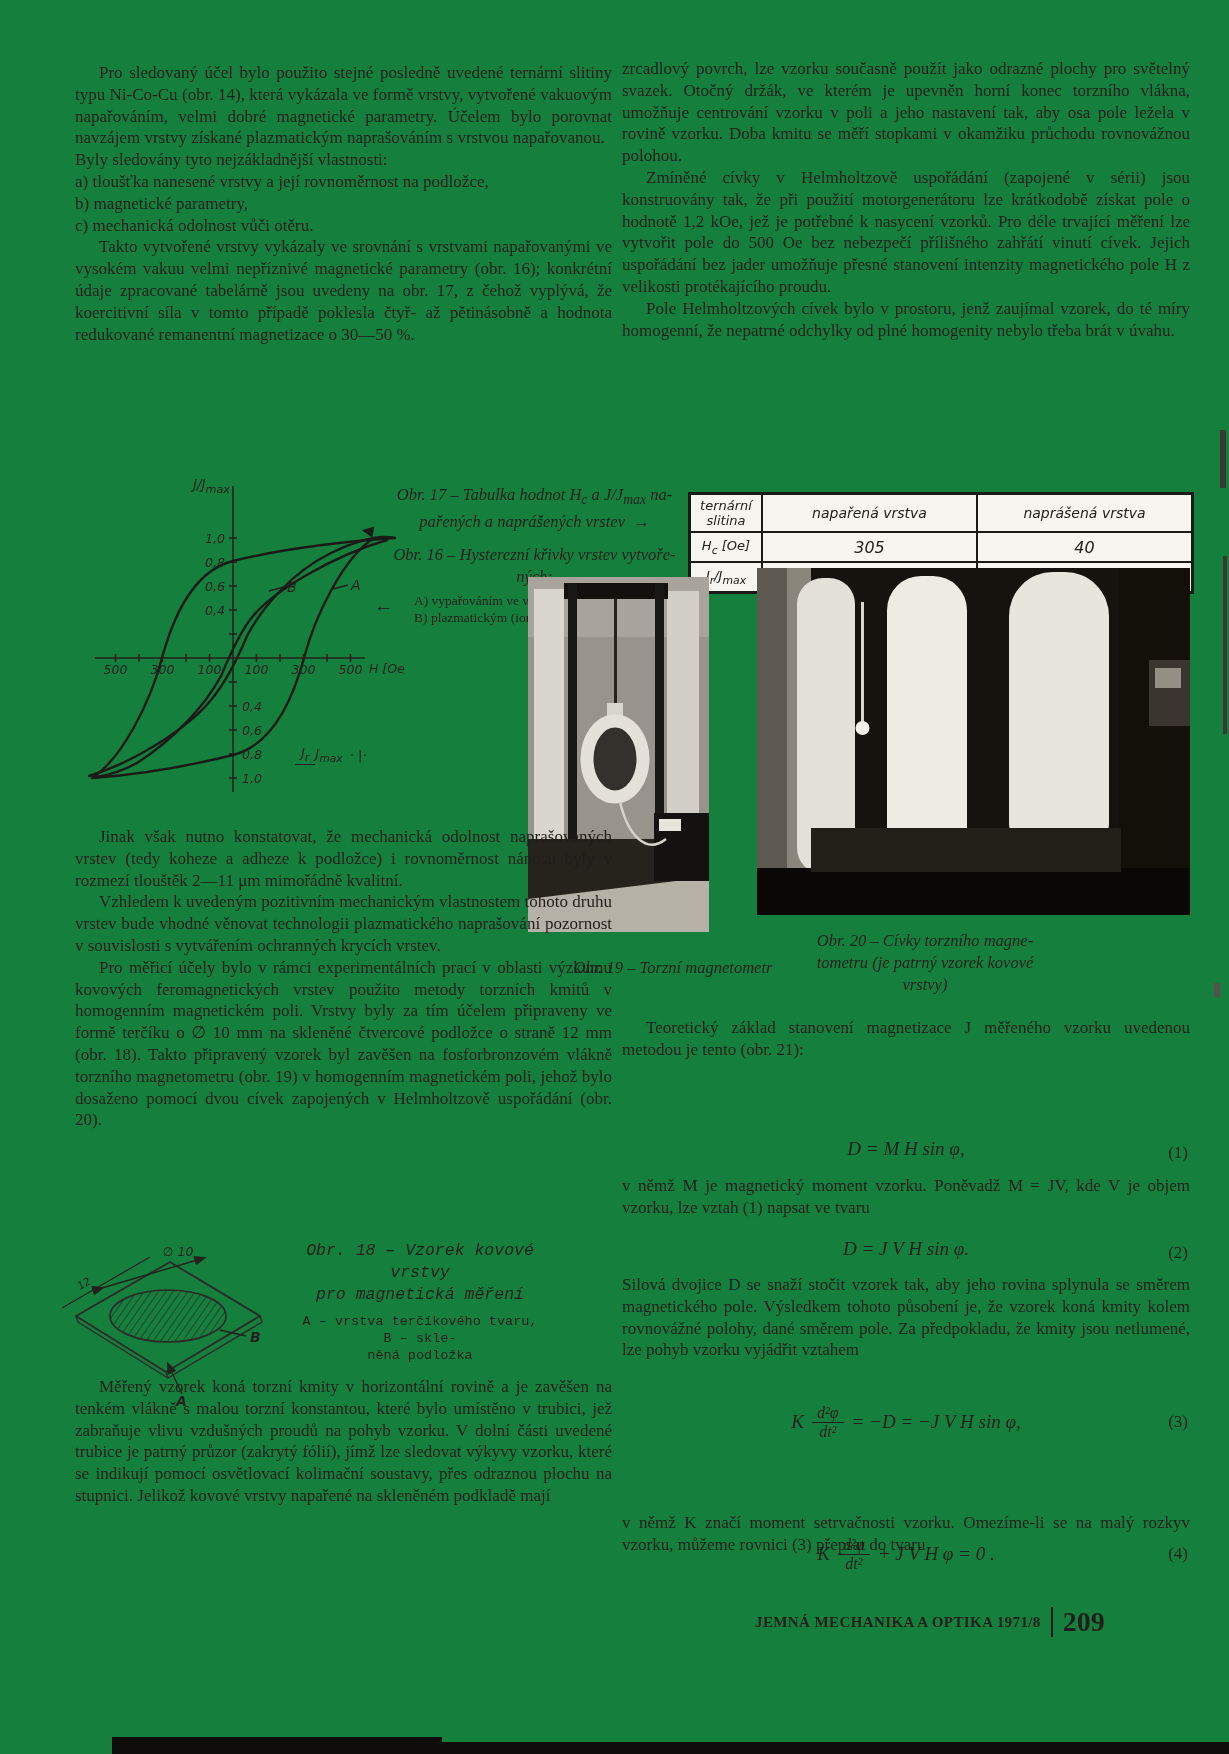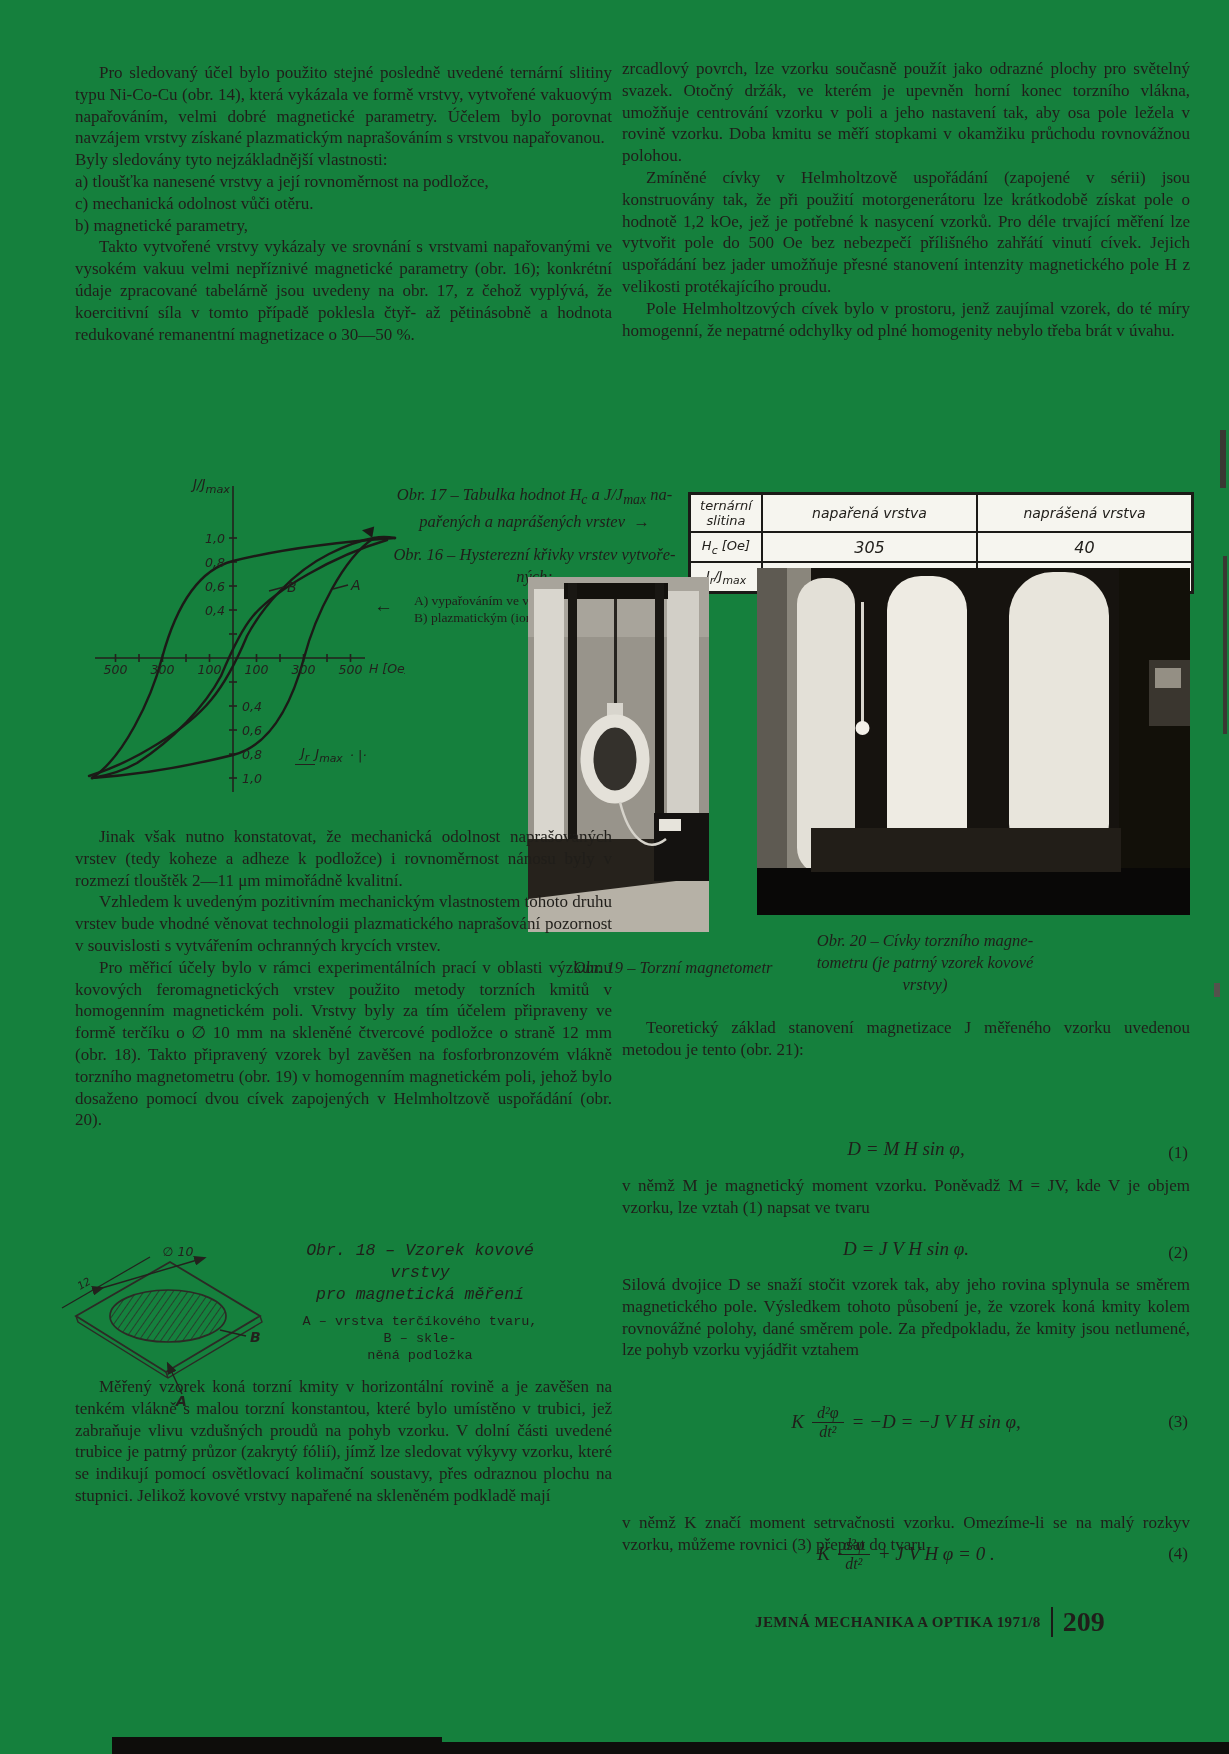--- a/index.html
+++ b/index.html
@@ -46,22 +46,22 @@
 </style>
 </head>
 <body>
 
 <div class="page">
 
   <div class="col" style="left:75px;top:62px;width:537px;">
     <p>Pro sledovaný účel bylo použito stejné posledně uvedené ternární slitiny typu Ni-Co-Cu (obr. 14), která vykázala ve formě vrstvy, vytvořené vakuovým napařováním, velmi dobré magnetické parametry. Účelem bylo porovnat navzájem vrstvy získané plazmatickým naprašováním s vrstvou napařovanou.</p>
     <p class="ni">Byly sledovány tyto nejzákladnější vlastnosti:</p>
     <div class="hang">a) tloušťka nanesené vrstvy a její rovnoměrnost na podložce,</div>
+    <div class="hang">b) magnetické parametry,</div>
     <div class="hang">c) mechanická odolnost vůči otěru.</div>
-    <div class="hang">b) magnetické parametry,</div>
     <p>Takto vytvořené vrstvy vykázaly ve srovnání s vrstvami napařovanými ve vysokém vakuu velmi nepříznivé magnetické parametry (obr. 16); konkrétní údaje zpracované tabelárně jsou uvedeny na obr. 17, z čehož vyplývá, že koercitivní síla v tomto případě poklesla čtyř- až pětinásobně a hodnota redukované remanentní magnetizace o 30—50 %.</p>
   </div>
 
   <div class="col" style="left:622px;top:58px;width:568px;">
     <p class="ni">zrcadlový povrch, lze vzorku současně použít jako odrazné plochy pro světelný svazek. Otočný držák, ve kterém je upevněn horní konec torzního vlákna, umožňuje centrování vzorku v poli a jeho nastavení tak, aby osa pole ležela v rovině vzorku. Doba kmitu se měří stopkami v okamžiku průchodu rovnovážnou polohou.</p>
     <p class="mt20">Zmíněné cívky v Helmholtzově uspořádání (zapojené v sérii) jsou konstruovány tak, že při použití motorgenerátoru lze krátkodobě získat pole o hodnotě 1,2 kOe, jež je potřebné k nasycení vzorků. Pro déle trvající měření lze vytvořit pole do 500 Oe bez nebezpečí přílišného zahřátí vinutí cívek. Jejich uspořádání bez jader umožňuje přesné stanovení intenzity magnetického pole H z velikosti protékajícího proudu.</p>
     <p class="mt16">Pole Helmholtzových cívek bylo v prostoru, jenž zaujímal vzorek, do té míry homogenní, že nepatrné odchylky od plné homogenity nebylo třeba brát v úvahu.</p>
   </div>
 
   <div class="cap" style="left:372px;top:484px;width:325px;">

